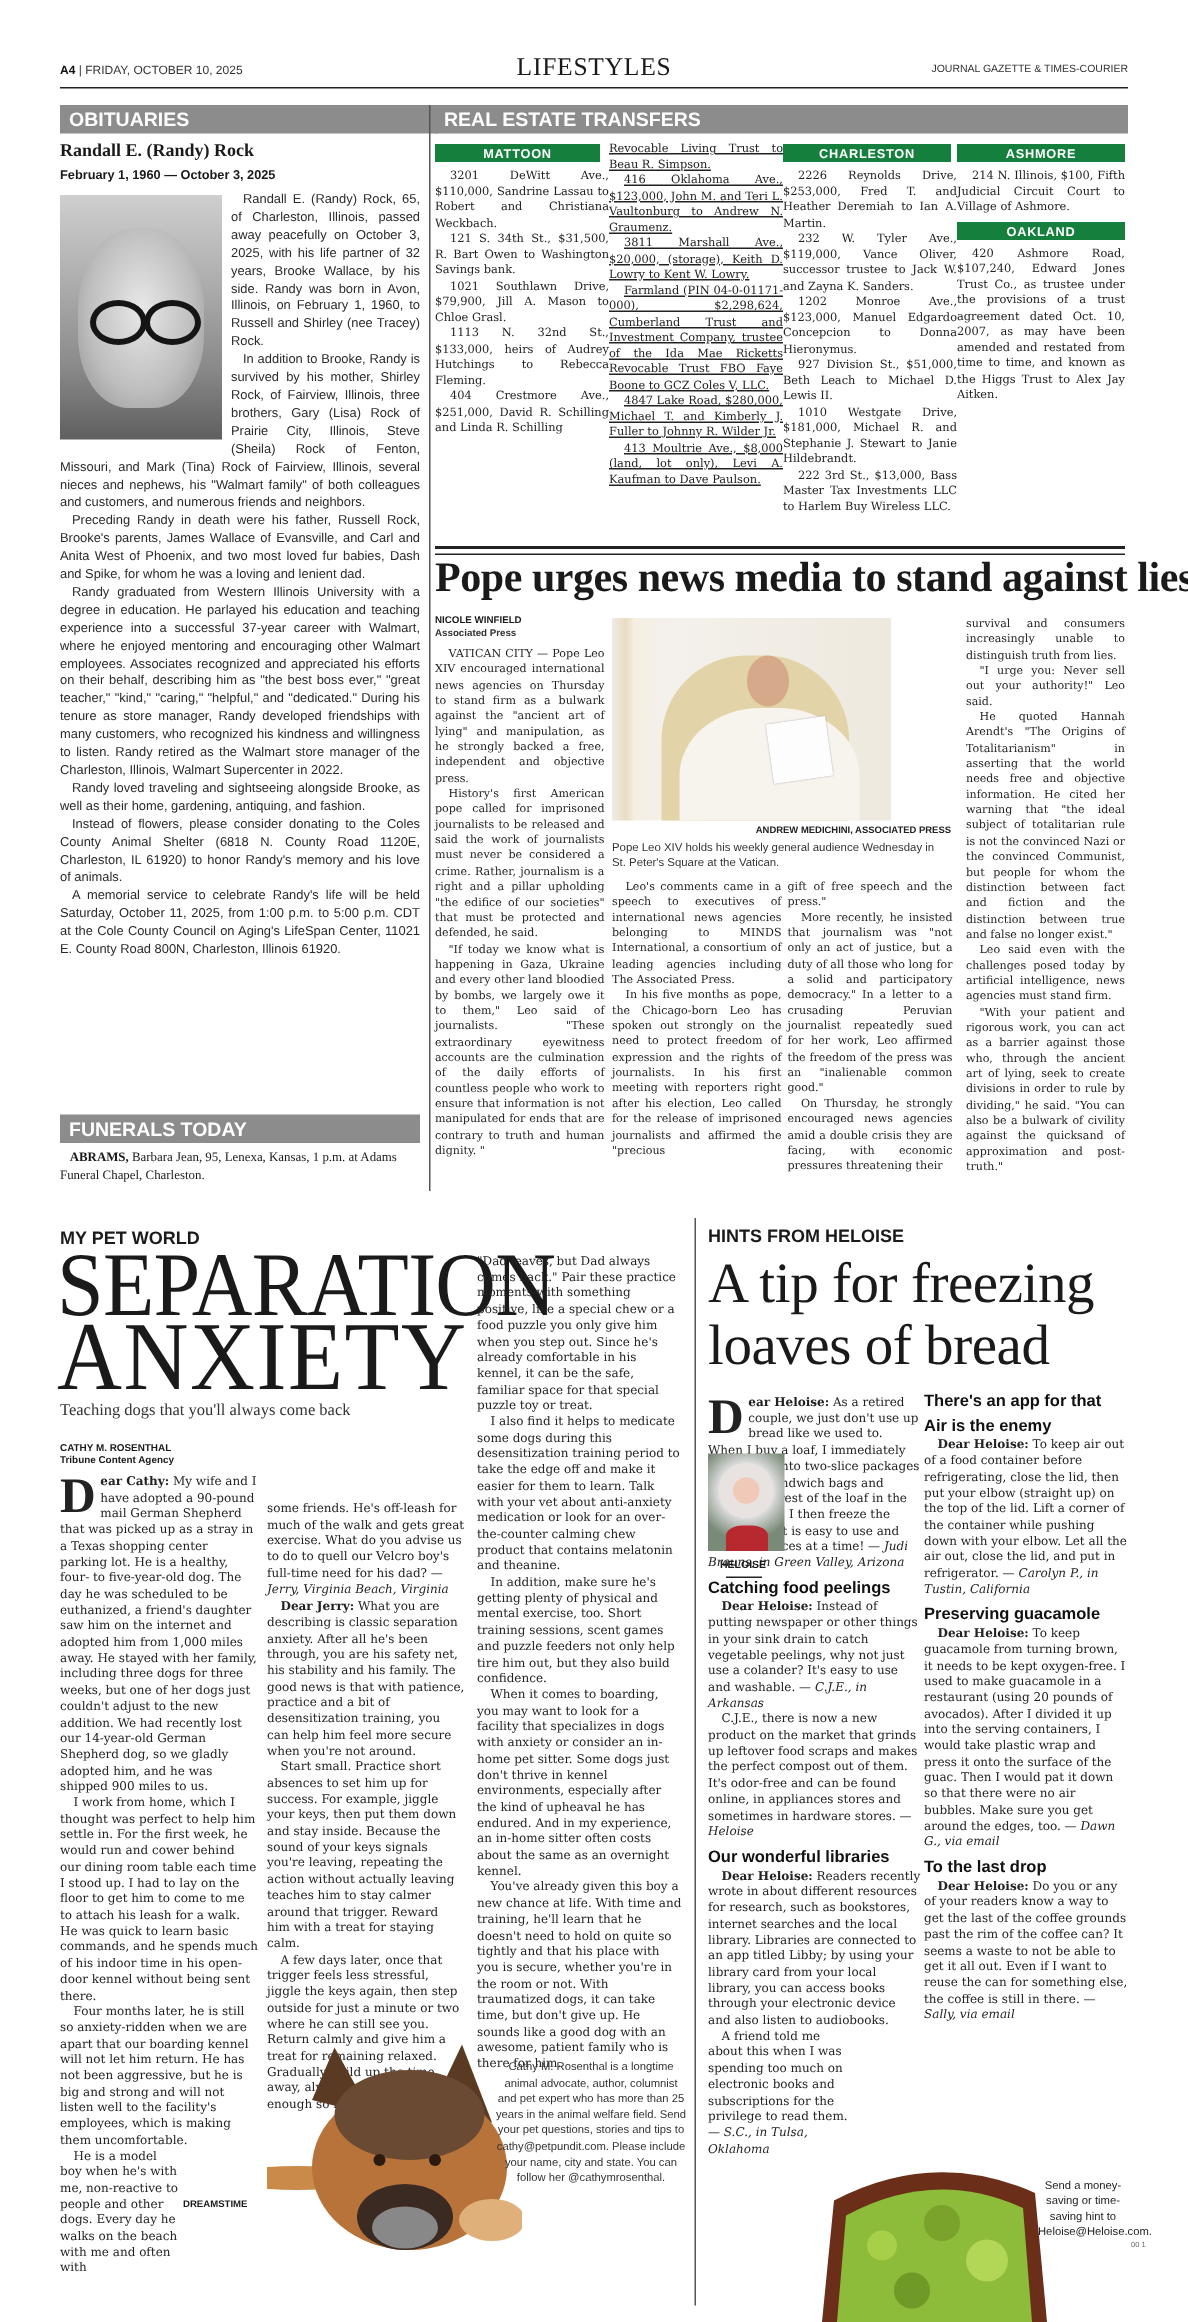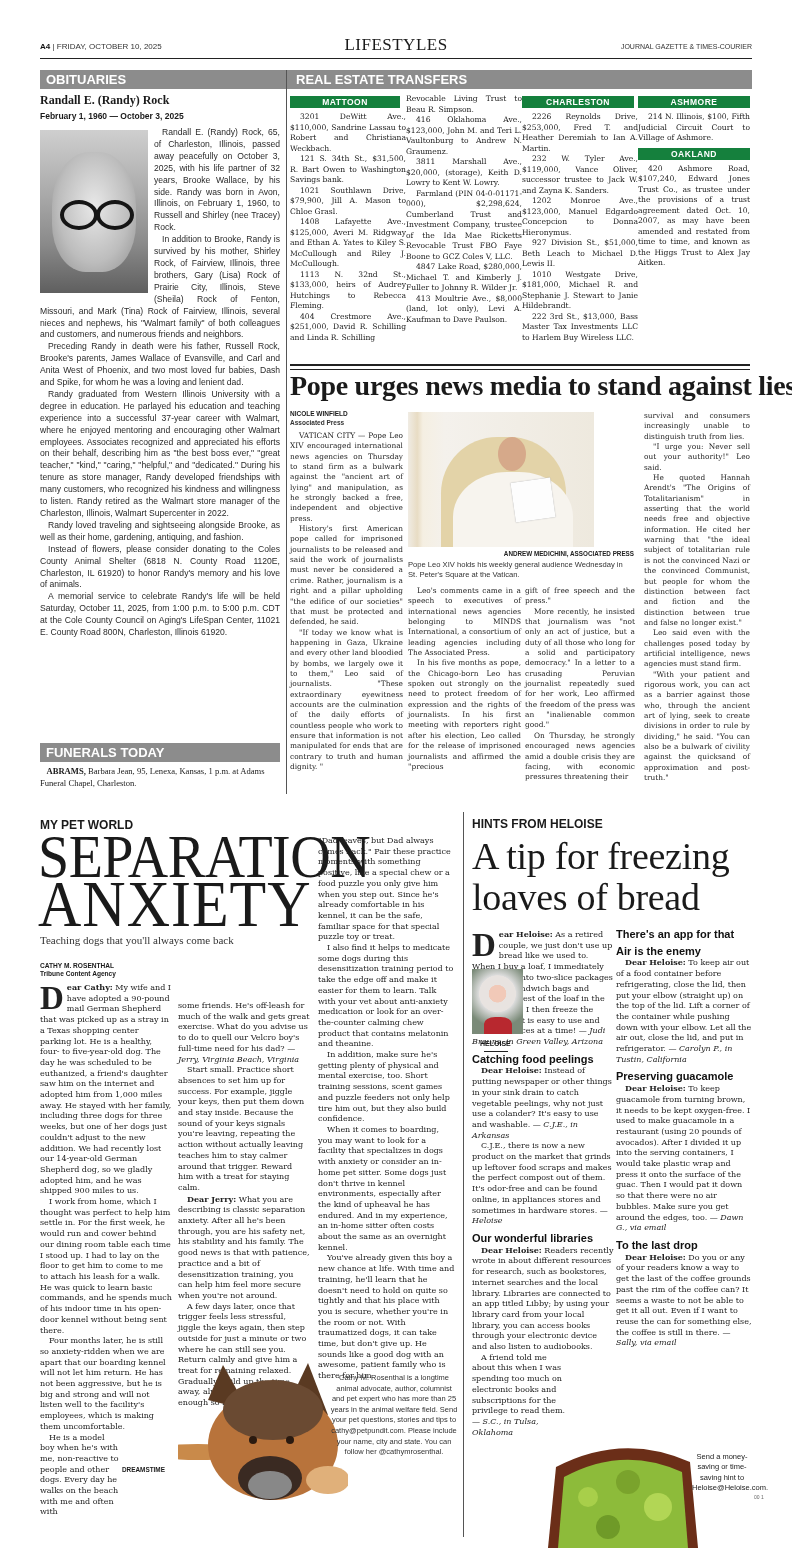--- a/index.html
+++ b/index.html
@@ -31,21 +31,21 @@
 
   #funerals-bar{left:40px;top:743px;width:228px;}
   #funerals-text{left:40px;top:765px;width:240px;font-size:8.6px;line-height:12px;font-family:"Liberation Serif",serif;}
   #funerals-text b{font-weight:bold;}
 
   
   #re-bar{left:290px;top:70px;width:450px;}
   .recol{position:absolute;top:96px;width:116px;font-family:"DejaVu Serif",serif;font-size:7.6px;line-height:10.5px;color:#222;}
   .recol p{text-indent:10px;text-align:justify;}
   #re-col1{left:290px;}
-  #re-col2{left:406px;}
+  #re-col2{left:406px;text-decoration:underline;}
   #re-col3{left:522px;}
   #re-col4{left:638px;width:112px;}
   #re-source{font-family:"Liberation Sans",sans-serif;font-size:7.8px;line-height:10.3px;margin-top:10px;text-indent:0 !important;text-align:left !important;}
   #re-rule{left:290px;top:364px;width:460px;height:3px;border-top:2px solid #222;border-bottom:1px solid #222;}
 
   
   #pope-headline{left:290px;top:369px;width:470px;font-family:"Liberation Serif",serif;font-weight:bold;font-size:28px;line-height:34px;letter-spacing:-0.3px;white-space:nowrap;}
   #pope-byline{left:290px;top:410px;font-size:6.5px;line-height:8.5px;font-weight:bold;}
   #pope-byline .agency{font-weight:normal;font-weight:bold;color:#333;}
   .popecol{position:absolute;font-family:"DejaVu Serif",serif;font-size:7.4px;line-height:10.35px;color:#222;}
@@ -130,21 +130,20 @@
 <div id="funerals-text" class="abs">&nbsp;&nbsp;&nbsp;<b>ABRAMS,</b><span> Barbara Jean, 95, Lenexa, Kansas, 1 p.m. at Adams Funeral Chapel, Charleston.</span></div>
 
 <div id="obit-sep" class="abs"></div>
 
 <div id="re-bar" class="abs secbar sans">REAL ESTATE TRANSFERS</div>
 <div id="re-col1" class="recol">
   <div class="cityhdr sans" style="width:110px">MATTOON</div>
   <p>3201 DeWitt Ave., $110,000, Sandrine Lassau to Robert and Christiana Weckbach.</p>
   <p>121 S. 34th St., $31,500, R. Bart Owen to Washington Savings bank.</p>
   <p>1021 Southlawn Drive, $79,900, Jill A. Mason to Chloe Grasl.</p>
-  <p>1408 Lafayette Ave., $125,000, Averi M. Ridgway and Ethan A. Yates to Kiley S. McCullough and Riley J. McCullough.</p>
   <p>1113 N. 32nd St., $133,000, heirs of Audrey Hutchings to Rebecca Fleming.</p>
   <p>404 Crestmore Ave., $251,000, David R. Schilling and Linda R. Schilling</p>
 </div>
 <div id="re-col2" class="recol" style="top:94px">
   <p style="text-indent:0">Revocable Living Trust to Beau R. Simpson.</p>
   <p>416 Oklahoma Ave., $123,000, John M. and Teri L. Vaultonburg to Andrew N. Graumenz.</p>
   <p>3811 Marshall Ave., $20,000, (storage), Keith D. Lowry to Kent W. Lowry.</p>
   <p>Farmland (PIN 04-0-01171-000), $2,298,624, Cumberland Trust and Investment Company, trustee of the Ida Mae Ricketts Revocable Trust FBO Faye Boone to GCZ Coles V, LLC.</p>
   <p>4847 Lake Road, $280,000, Michael T. and Kimberly J. Fuller to Johnny R. Wilder Jr.</p>
   <p>413 Moultrie Ave., $8,000 (land, lot only), Levi A. Kaufman to Dave Paulson.</p>
@@ -210,22 +209,22 @@
   <div>Tribune Content Agency</div>
 </div>
 <div id="pet-col1" class="petcol">
   <p class="first"><span class="dropcap">D</span><b>ear Cathy:</b><span> My wife and I have adopted a 90-pound mail German Shepherd that was picked up as a stray in a Texas shopping center parking lot. He is a healthy, four- to five-year-old dog. The day he was scheduled to be euthanized, a friend's daughter saw him on the internet and adopted him from 1,000 miles away. He stayed with her family, including three dogs for three weeks, but one of her dogs just couldn't adjust to the new addition. We had recently lost our 14-year-old German Shepherd dog, so we gladly adopted him, and he was shipped 900 miles to us.</span></p>
   <p>I work from home, which I thought was perfect to help him settle in. For the first week, he would run and cower behind our dining room table each time I stood up. I had to lay on the floor to get him to come to me to attach his leash for a walk. He was quick to learn basic commands, and he spends much of his indoor time in his open-door kennel without being sent there.</p>
   <p>Four months later, he is still so anxiety-ridden when we are apart that our boarding kennel will not let him return. He has not been aggressive, but he is big and strong and will not listen well to the facility's employees, which is making them uncomfortable.</p>
   <p style="width:80px">He is a model boy when he's with me, non-reactive to people and other dogs. Every day he walks on the beach with me and often with</p>
 </div>
 <div id="pet-col2" class="petcol">
   <p style="text-indent:0"><span>some friends. He's off-leash for much of the walk and gets great exercise. What do you advise us to do to quell our Velcro boy's full-time need for his dad? —</span> <i>Jerry, Virginia Beach, Virginia</i></p>
+  <p><b>Dear Jerry:</b><span> What you are describing is classic separation anxiety. After all he's been through, you are his safety net, his stability and his family. The good news is that with patience, practice and a bit of desensitization training, you can help him feel more secure when you're not around.</span></p>
   <p>Start small. Practice short absences to set him up for success. For example, jiggle your keys, then put them down and stay inside. Because the sound of your keys signals you're leaving, repeating the action without actually leaving teaches him to stay calmer around that trigger. Reward him with a treat for staying calm.</p>
-  <p><b>Dear Jerry:</b><span> What you are describing is classic separation anxiety. After all he's been through, you are his safety net, his stability and his family. The good news is that with patience, practice and a bit of desensitization training, you can help him feel more secure when you're not around.</span></p>
   <p>A few days later, once that trigger feels less stressful, jiggle the keys again, then step outside for just a minute or two where he can still see you. Return calmly and give him a treat for remaining relaxed. Gradually build up the time away, always keeping it short enough so he learns:</p>
 </div>
 <div id="pet-col3" class="petcol">
   <p style="text-indent:0">"Dad leaves, but Dad always comes back." Pair these practice moments with something positive, like a special chew or a food puzzle you only give him when you step out. Since he's already comfortable in his kennel, it can be the safe, familiar space for that special puzzle toy or treat.</p>
   <p>I also find it helps to medicate some dogs during this desensitization training period to take the edge off and make it easier for them to learn. Talk with your vet about anti-anxiety medication or look for an over-the-counter calming chew product that contains melatonin and theanine.</p>
   <p>In addition, make sure he's getting plenty of physical and mental exercise, too. Short training sessions, scent games and puzzle feeders not only help tire him out, but they also build confidence.</p>
   <p>When it comes to boarding, you may want to look for a facility that specializes in dogs with anxiety or consider an in-home pet sitter. Some dogs just don't thrive in kennel environments, especially after the kind of upheaval he has endured. And in my experience, an in-home sitter often costs about the same as an overnight kennel.</p>
   <p>You've already given this boy a new chance at life. With time and training, he'll learn that he doesn't need to hold on quite so tightly and that his place with you is secure, whether you're in the room or not. With traumatized dogs, it can take time, but don't give up. He sounds like a good dog with an awesome, patient family who is there for him.</p>
 </div>
 <svg id="dog-photo" class="abs" viewBox="0 0 170 150">

